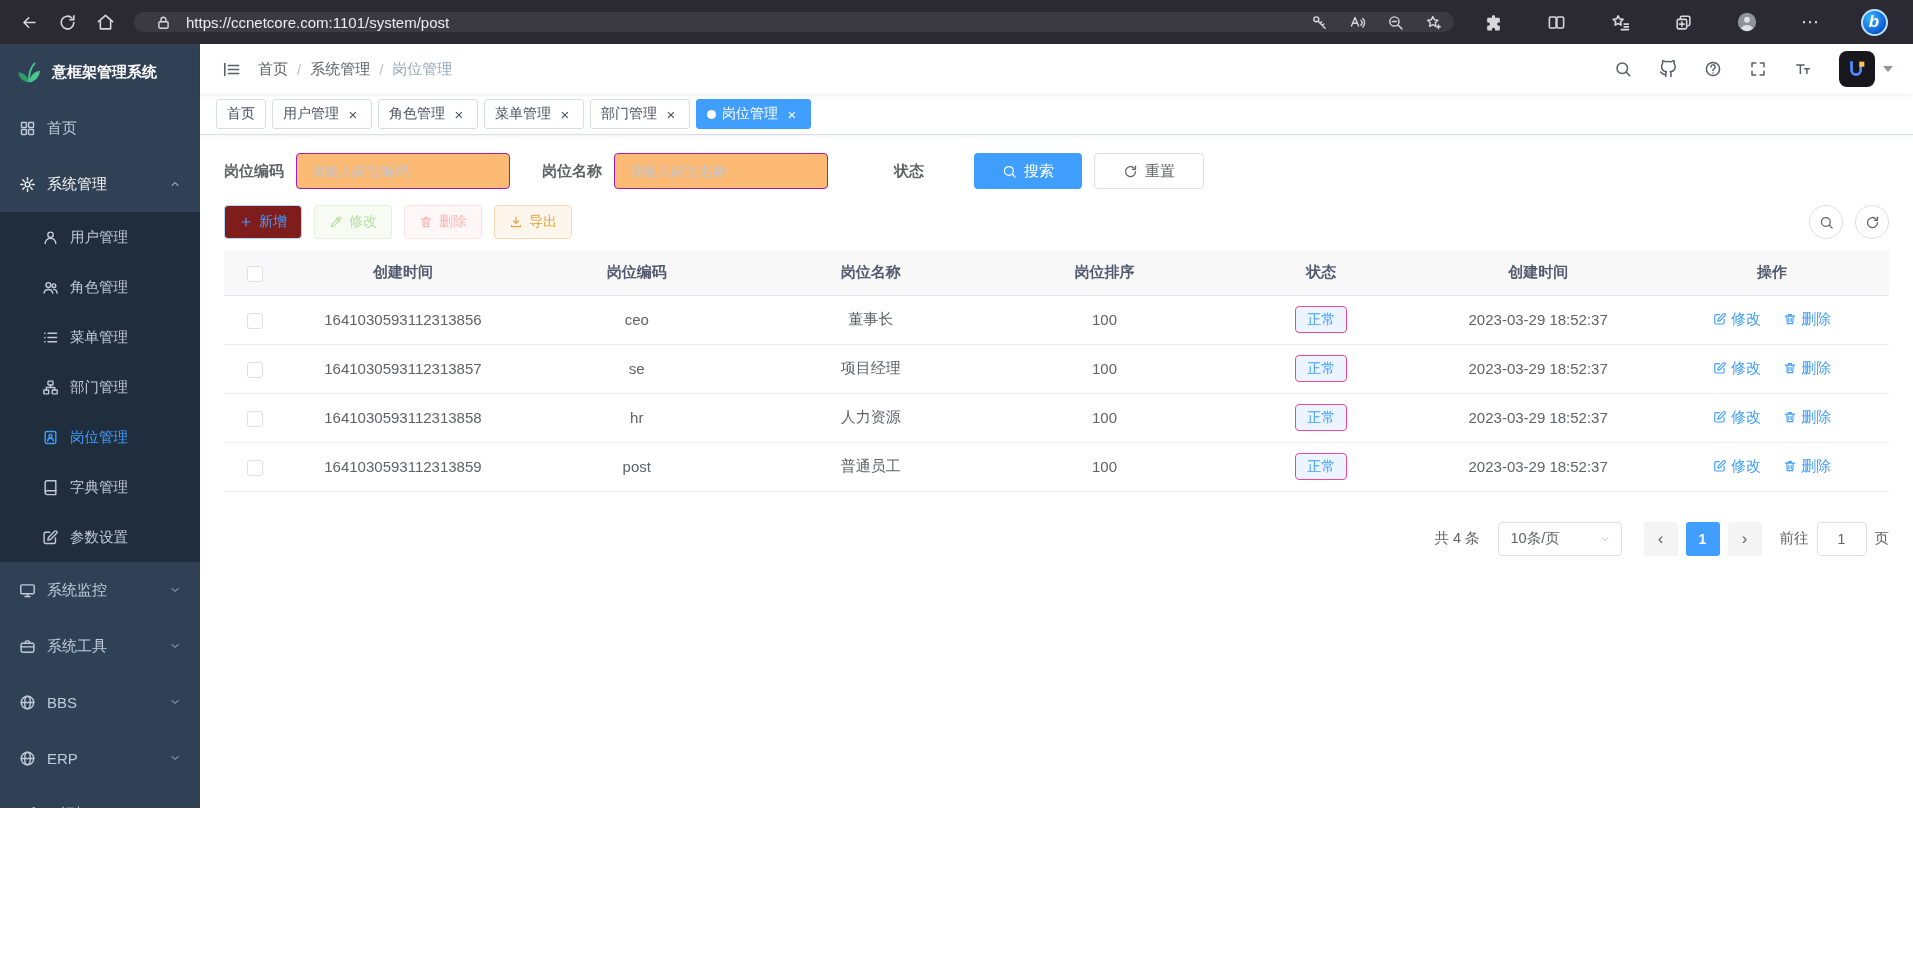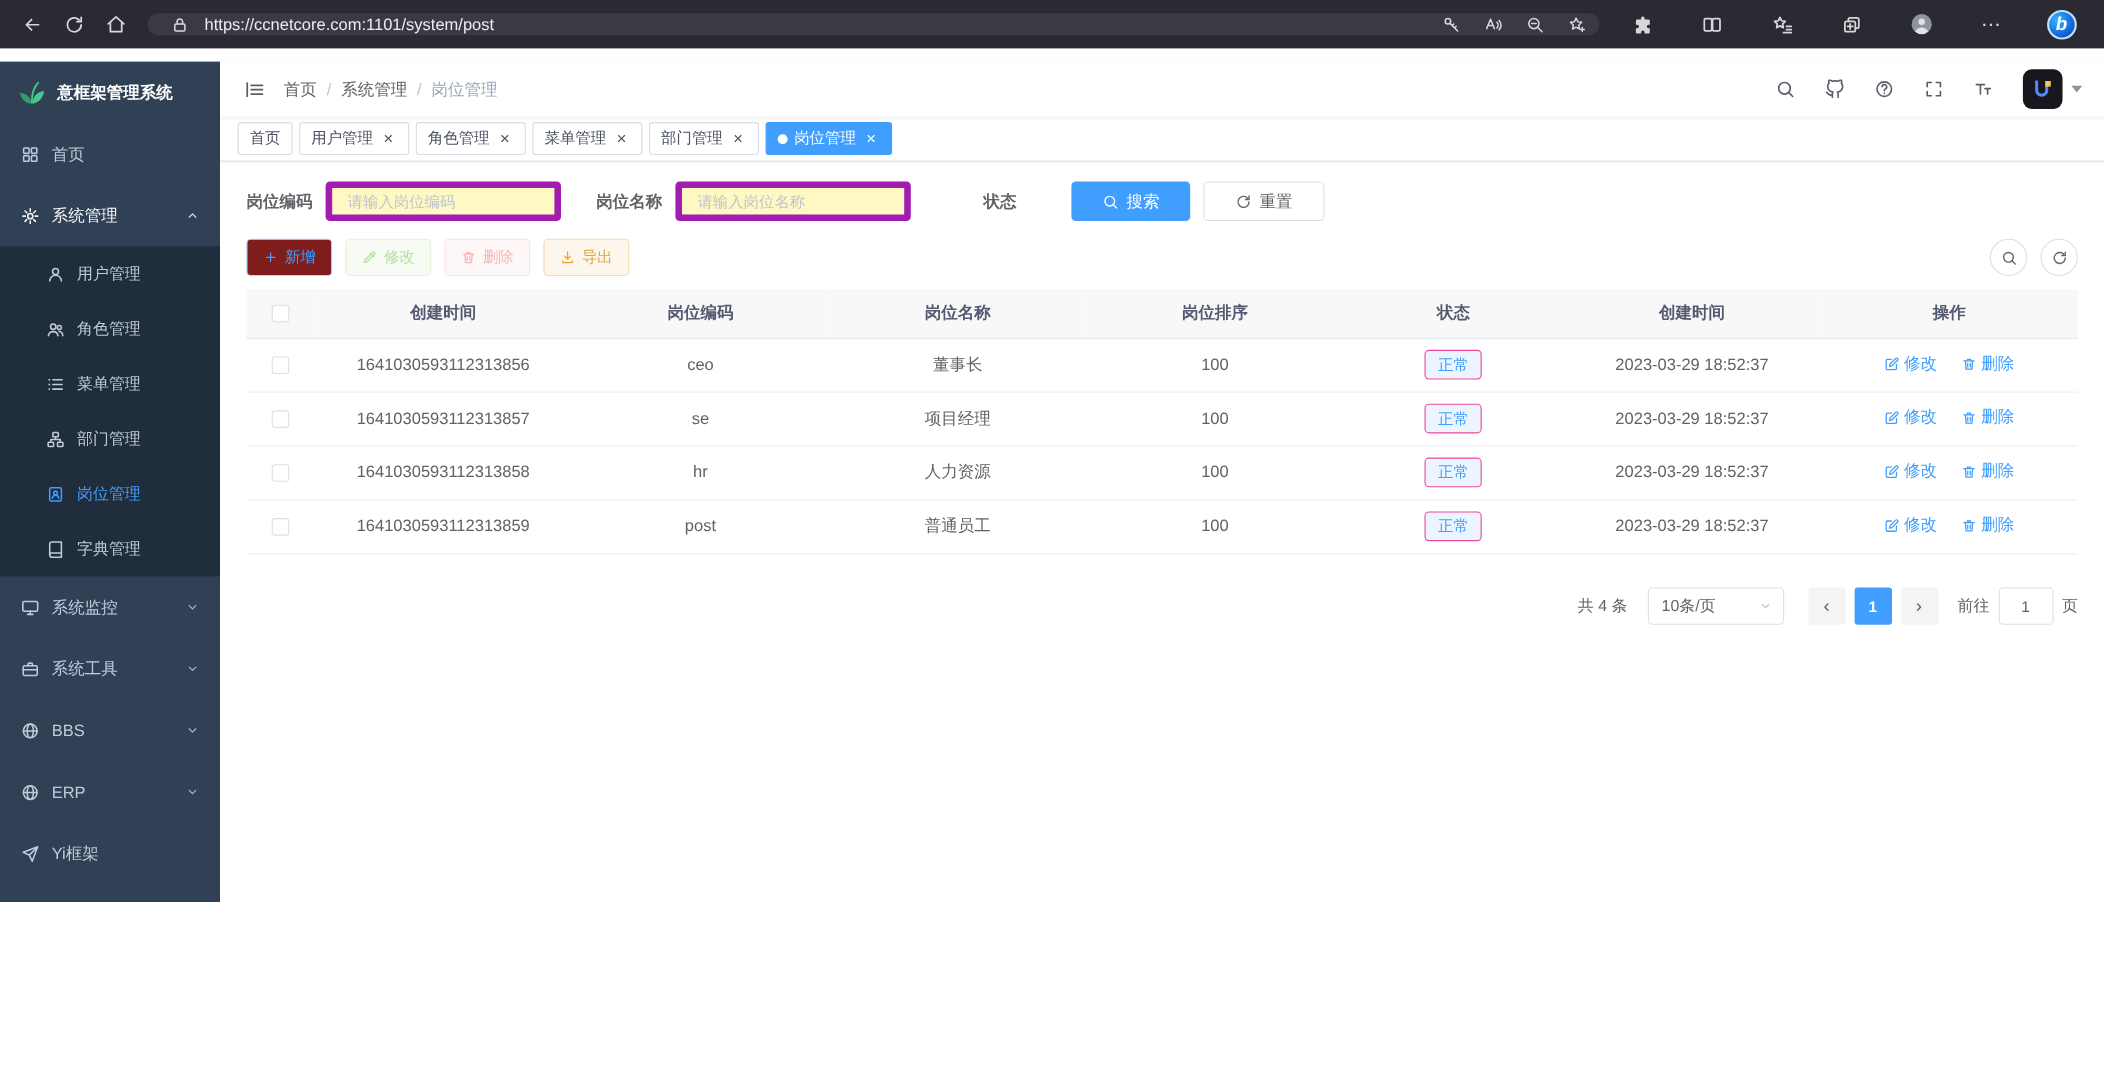--- a/index.html
+++ b/index.html
@@ -18,21 +18,21 @@
   .chr-btn svg{width:19px;height:19px;}
   .addr{width:1320px;height:20px;margin:0 10px;background:#3b3a43;border-radius:16px;display:flex;align-items:center;padding:0 6px 0 14px;gap:8px;min-width:0;flex:0 0 auto;}
   .addr-ic{width:30px;height:28px;display:flex;align-items:center;justify-content:center;color:#d7d7db;border-radius:50%;flex:0 0 auto;}
   .addr-ic svg{width:17px;height:17px;}
   .addr-url{flex:1;font-size:15px;color:#ececf0;white-space:nowrap;overflow:hidden;}
   .chrome-right{flex:1;display:flex;align-items:center;justify-content:space-between;padding:0 10px;}
   .ellipsis-txt{font-size:18px;color:#d7d7db;letter-spacing:1px;}
   .bing-badge{width:27px;height:27px;border-radius:50%;background:radial-gradient(circle at 32% 30%,#35b6ff,#0b57d0 75%);color:#fff;font-weight:bold;font-size:17px;font-style:italic;display:flex;align-items:center;justify-content:center;border:2px solid #bfe3ff;}
 
   
-  .app{display:flex;height:764px;margin-top:12px;}
+  .app{display:flex;height:764px;}
   .sidebar{width:200px;flex:0 0 200px;background:var(--sidebar-bg);color:#bfcbd9;overflow:hidden;}
   .logo{height:56px;display:flex;align-items:center;padding:0 16px;gap:10px;}
   .logo svg{width:26px;height:26px;flex:0 0 auto;}
   .logo-title{color:#fff;font-size:15px;font-weight:bold;white-space:nowrap;}
   .mi{height:56px;display:flex;align-items:center;padding:0 19px;gap:11px;font-size:15px;color:#bfcbd9;cursor:pointer;white-space:nowrap;}
   .mi svg.mi-ic{width:17px;height:17px;flex:0 0 auto;}
   .mi .chev{margin-left:auto;width:12px;height:12px;flex:0 0 auto;opacity:.9;}
   .mi.open-parent{color:#f4f4f5;}
   .submenu{background:var(--submenu-bg);}
   .submenu .mi{height:50px;padding-left:42px;font-size:14.5px;}
@@ -61,21 +61,21 @@
   .tab-close{font-size:15px;line-height:1;width:16px;height:16px;display:flex;align-items:center;justify-content:center;border-radius:50%;}
   .tab.active{background:var(--accent);border-color:var(--accent);color:#fff;}
   .tab .dot{width:9px;height:9px;border-radius:50%;background:#fff;flex:0 0 auto;}
 
   
   .content{padding:18px 24px;flex:1;background:#fff;}
   .filter{display:flex;align-items:center;margin-bottom:16px;}
   .f-item{display:flex;align-items:center;margin-right:32px;}
   .f-item.gap-left{margin-left:34px;}
   .f-label{font-size:15px;font-weight:700;color:#606266;margin-right:12px;white-space:nowrap;}
-  .f-input{width:214px;height:36px;border:6px solid #a21caf;border-radius:4px;padding:0 14px;font-size:14px;color:#606266;outline:none;background:#fef9c3;}
+  .f-input{width:214px;height:36px;border:1px solid #a21caf;border-radius:4px;padding:0 14px;font-size:14px;color:#606266;outline:none;background:#fdba74;}
   .f-input::placeholder{color:#bfc4cd;}
   .f-select{width:214px;height:36px;border:1px solid #dcdfe6;border-radius:4px;padding:0 10px 0 14px;display:flex;align-items:center;justify-content:space-between;color:#bfc4cd;font-size:14px;cursor:pointer;background:#fff;}
   .f-select svg{width:13px;height:13px;color:#c0c4cc;}
   .btn{height:36px;border-radius:4px;font-size:15px;display:inline-flex;align-items:center;gap:7px;padding:0 28px;}
   .btn svg{width:15px;height:15px;}
   .btn-search{background:var(--accent);color:#fff;margin-left:6px;}
   .btn-reset{background:#fff;color:#606266;border:1px solid #dcdfe6;margin-left:12px;}
 
   .toolbar{display:flex;align-items:center;margin-bottom:12px;}
   .tbtn{height:34px;border-radius:4px;font-size:14px;display:inline-flex;align-items:center;gap:6px;padding:0 14px;margin-right:12px;border:1px solid;}
@@ -278,20 +278,27 @@
               <path d="M8 17a4 4 0 0 1 8 0"></path>
             </svg>
           <span>岗位管理</span>
         </div>
         <div class="mi">
           <svg class="s mi-ic" viewBox="0 0 24 24" stroke-width="1.8">
               <path d="M4.5 19.2A2.8 2.8 0 0 1 7.3 16.5H19.5V2.5H7.3A2.8 2.8 0 0 0 4.5 5.3z"></path>
               <path d="M4.5 19.2A2.8 2.8 0 0 0 7.3 22H19.5v-5.5"></path>
             </svg>
           <span>字典管理</span>
+        </div>
+        <div class="mi">
+          <svg class="s mi-ic" viewBox="0 0 24 24" stroke-width="1.8">
+              <path d="M11 4.5H5a2 2 0 0 0-2 2v12a2 2 0 0 0 2 2h12a2 2 0 0 0 2-2v-6"></path>
+              <path d="M17.8 3.2a2 2 0 0 1 2.9 2.9L12 14.8l-3.8.9.9-3.8z"></path>
+            </svg>
+          <span>参数设置</span>
         </div>
       </div>
 
       <div class="mi">
         <svg class="s mi-ic" viewBox="0 0 24 24" stroke-width="1.8">
             <rect x="2.5" y="4" width="19" height="12.5" rx="1.8"></rect>
             <path d="M8.5 20.5h7M12 16.5v4"></path>
           </svg>
         <span>系统监控</span>
         <svg class="s chev" viewBox="0 0 24 24">

